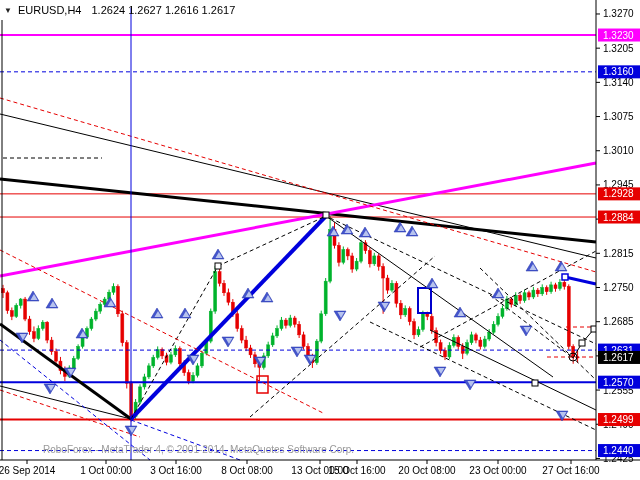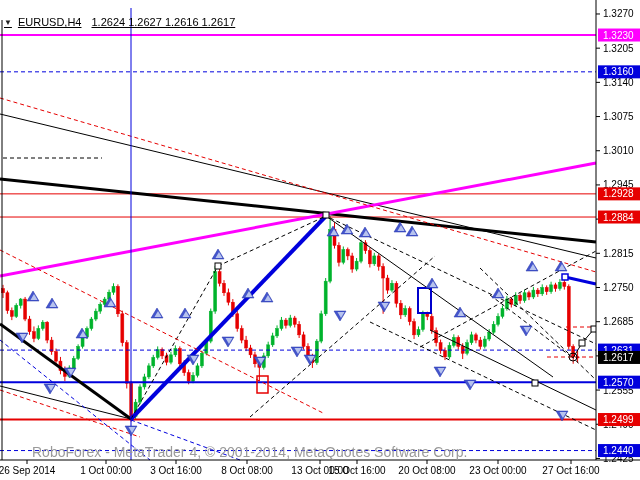--- a/index.html
+++ b/index.html
@@ -1,22 +1,22 @@
 <!DOCTYPE html>
 <html><head>
 <meta charset="utf-8">
 <style>
   html,body{margin:0;padding:0;background:#fff;}
   .screen{position:relative;width:640px;height:480px;background:#fff;overflow:hidden;
           font-family:"Liberation Sans",sans-serif;}
   #chart-svg{position:absolute;left:0;top:0;}
-  .title{position:absolute;left:4px;top:16px;font-size:11px;color:#000;white-space:nowrap;text-decoration:underline;}
+  .title{position:absolute;left:4px;top:4px;font-size:11px;color:#000;white-space:nowrap;}
   .title .arrow{font-size:8px;color:#222;margin-right:6px;vertical-align:1px;cursor:pointer;}
   .title .sym{margin-right:10px;}
-  .watermark{position:absolute;left:8px;top:444px;font-size:14px;color:#9a9a9a;white-space:nowrap;padding-left:24px;}
+  .watermark{position:absolute;left:19px;top:444px;font-size:10px;color:#9a9a9a;white-space:nowrap;padding-left:24px;}
 </style>
 </head>
 <body>
 
 <div class="screen">
   <svg id="chart-svg" width="640" height="480">
       <rect x="0" y="0" width="640" height="480" fill="#ffffff"></rect>
       <line x1="3" y1="284.87" x2="3" y2="298.02" stroke="#e60000" stroke-width="1"></line>
       <rect x="1.5" y="288.552" width="3" height="4.20799999999997" fill="#e60000" stroke="#e60000" stroke-width="0.5"></rect>
       <line x1="7.42" y1="290.656" x2="7.42" y2="313.8" stroke="#e60000" stroke-width="1"></line>

